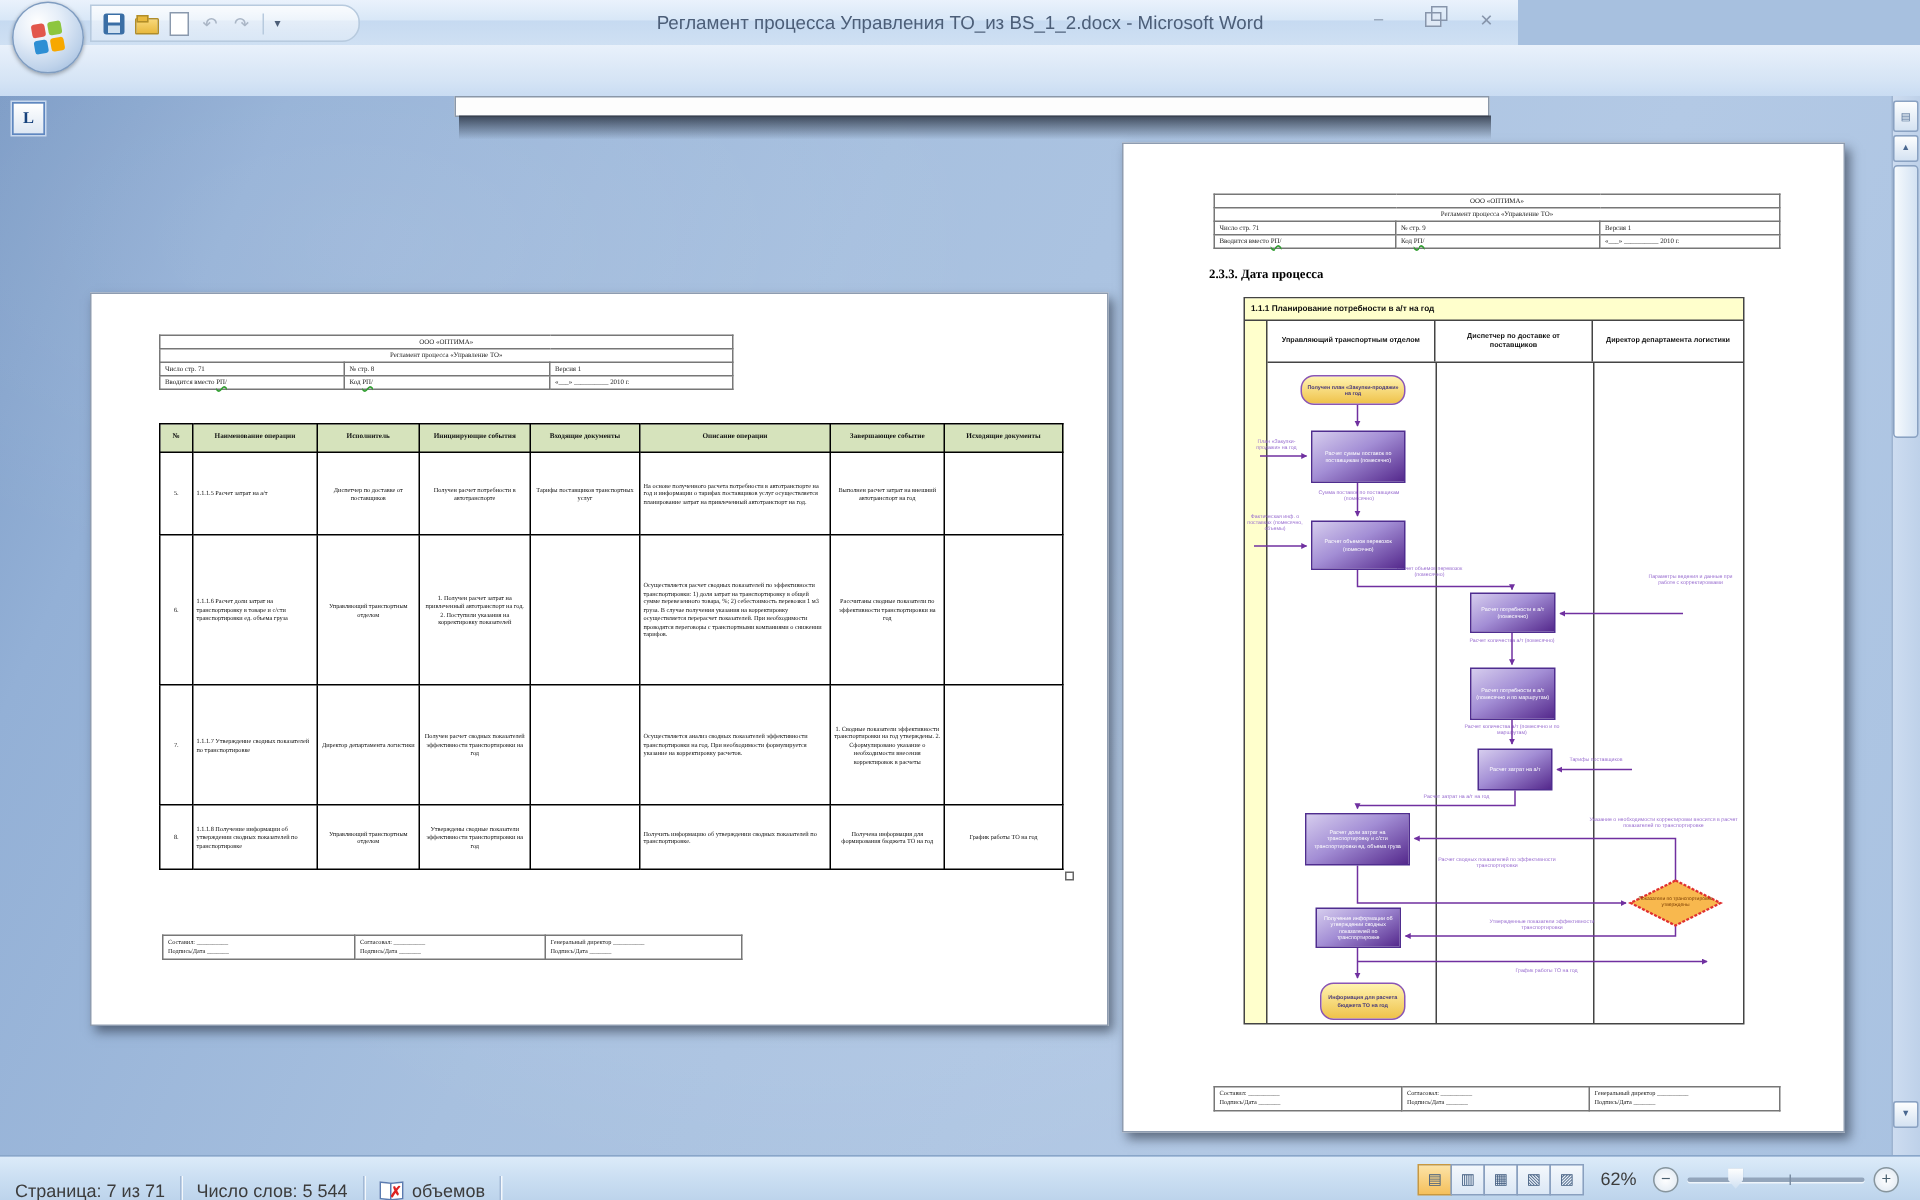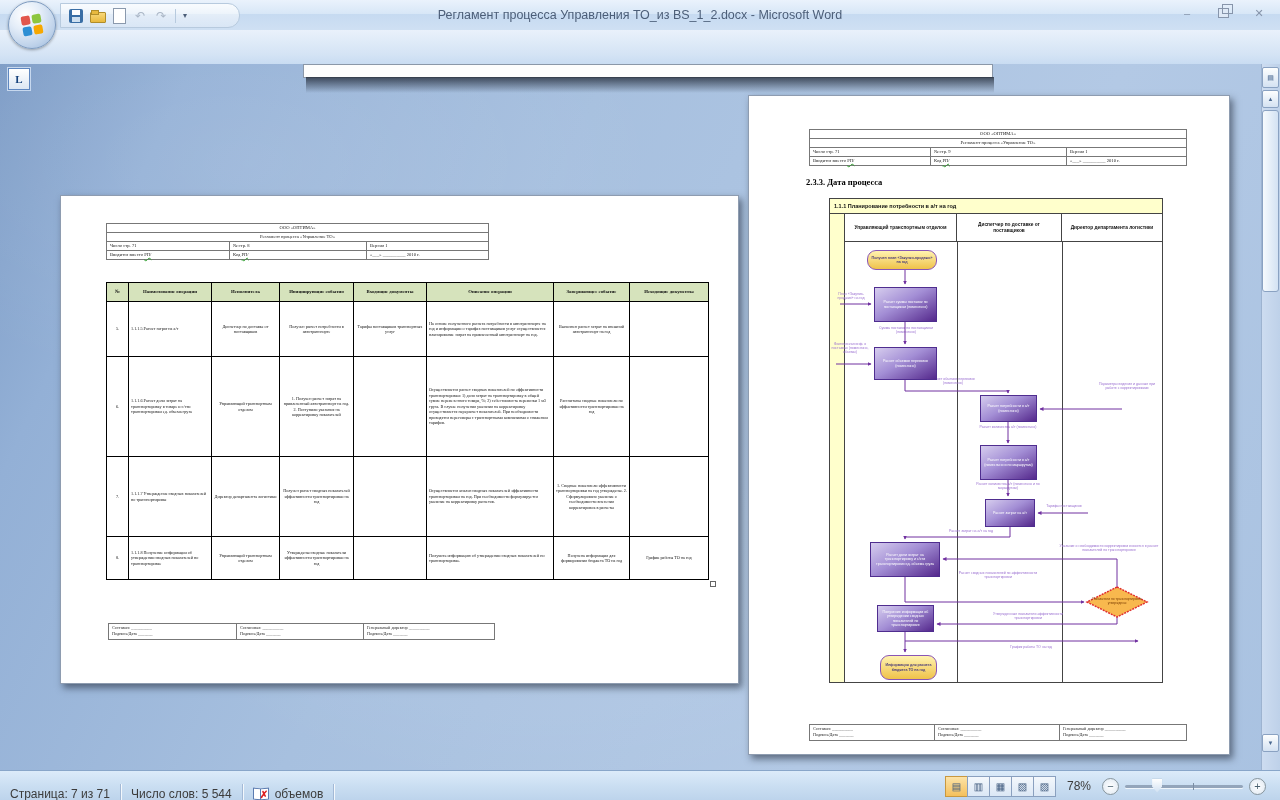--- a/index.html
+++ b/index.html
@@ -1,19 +1,19 @@
 <!DOCTYPE html>
 <html><head>
 <meta charset="utf-8">
 <style>
   html,body{margin:0;padding:0;}
   body{width:1280px;height:800px;overflow:hidden;font-family:"Liberation Sans",sans-serif;position:relative;background:#a7c0df;}
   .abs{position:absolute;}
   
-  #titlebar{left:0;top:0;width:1280px;height:30px;background:linear-gradient(#eaf2fc 0%,#d8e7f7 45%,#c6daf1 46%,#cfe0f3 100%);border-bottom:1px solid #a8bdd8;}
+  #titlebar{left:0;top:0;width:1012px;height:30px;background:linear-gradient(#eaf2fc 0%,#d8e7f7 45%,#c6daf1 46%,#cfe0f3 100%);border-bottom:1px solid #a8bdd8;}
   #title-text{left:0;top:0;width:1280px;height:30px;display:flex;align-items:center;justify-content:center;font-size:12.5px;color:#4c5e78;}
   #win-controls{right:8px;top:5px;display:flex;gap:10px;align-items:center;color:#8795ab;}
   .winbtn{width:26px;height:16px;display:flex;align-items:center;justify-content:center;font-size:11px;cursor:default;}
   .restore-glyph{width:9px;height:8px;border:1.5px solid #8795ab;position:relative;background:#dfe9f6;}
   .restore-glyph:before{content:"";position:absolute;left:3px;top:-5px;width:9px;height:8px;border:1.5px solid #8795ab;}
   
   #office-button{left:8px;top:1px;width:46px;height:46px;border-radius:50%;background:radial-gradient(circle at 35% 28%,#ffffff 0%,#e4edf8 35%,#bed2ea 70%,#93b2d8 100%);border:1px solid #7f9cc0;box-shadow:0 1px 3px rgba(0,0,0,.35);z-index:50;display:flex;align-items:center;justify-content:center;}
   #office-logo{width:20px;height:20px;display:grid;grid-template-columns:9px 9px;grid-template-rows:9px 9px;gap:2px;transform:rotate(-10deg);}
   #office-logo div{border-radius:2px;}
   
@@ -402,21 +402,21 @@
   <div class="sb-sep"></div>
 
   <div id="sb-right">
     <div id="view-buttons">
       <div class="vbtn active">▤</div>
       <div class="vbtn">▥</div>
       <div class="vbtn">▦</div>
       <div class="vbtn">▧</div>
       <div class="vbtn">▨</div>
     </div>
-    <div id="zoom-label">78%</div>
+    <div id="zoom-label">62%</div>
     <div class="zbtn">−</div>
     <div id="zoom-slider">
       <div id="zoom-track"></div>
       <div id="zoom-tick"></div>
       <div id="zoom-marker"></div>
     </div>
     <div class="zbtn">+</div>
   </div>
 </div>
 

